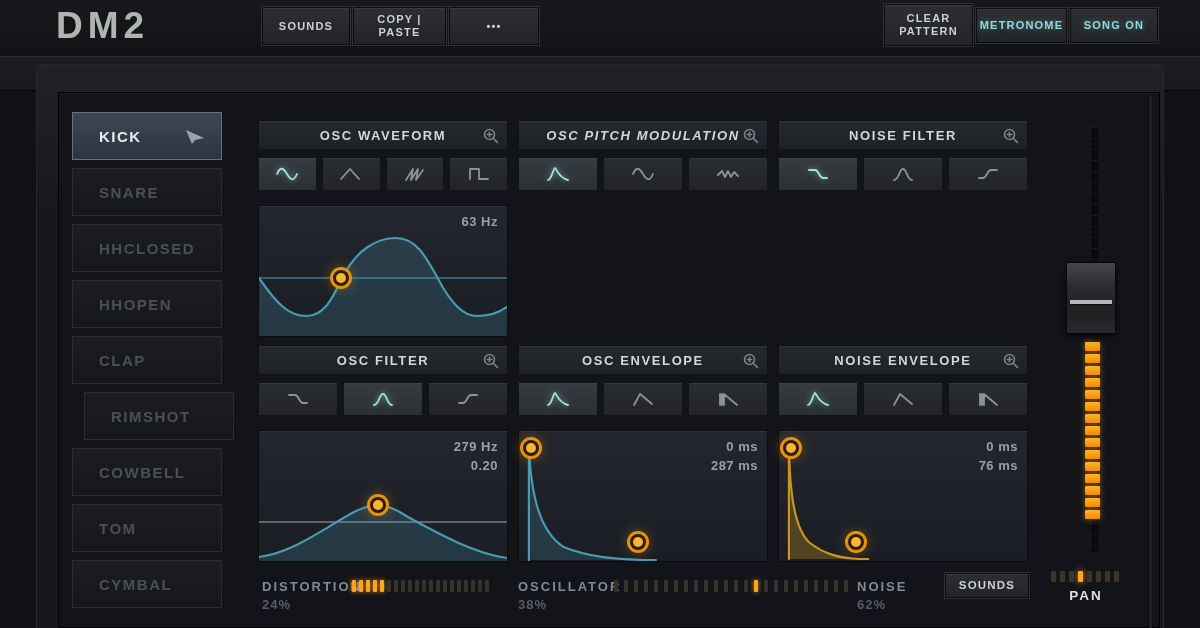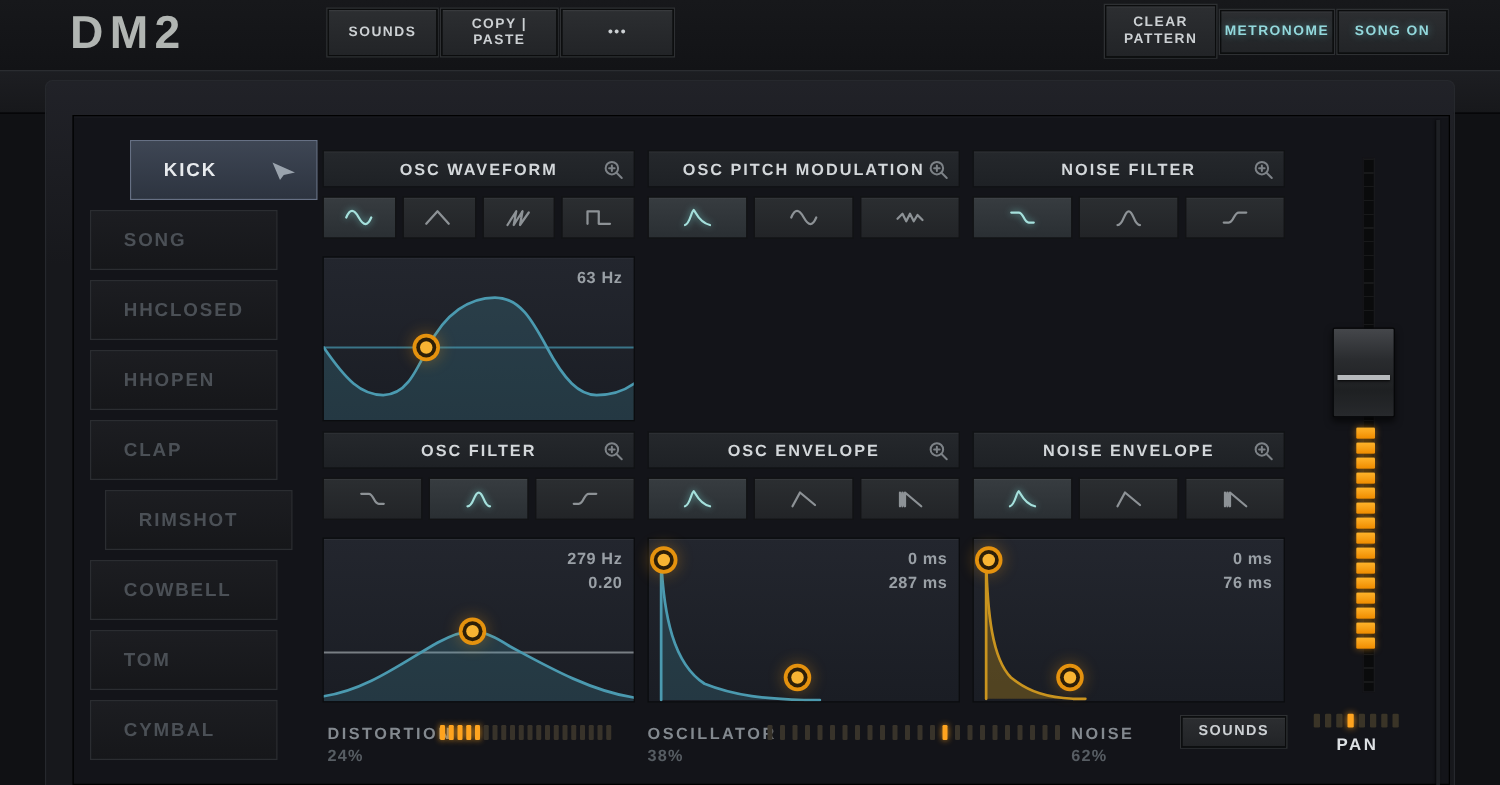--- a/index.html
+++ b/index.html
@@ -23,21 +23,21 @@
   .face{position:absolute;left:36px;top:64px;right:36px;bottom:0;
         background:linear-gradient(#212228,#17181c 26%);border:1px solid #26282d;border-bottom:none;border-radius:6px 6px 0 0;}
   .inner{position:absolute;left:58px;top:92px;right:40px;bottom:0;background:#131419;
          border:1px solid #000;box-shadow:inset 0 1px 0 rgba(255,255,255,.04);}
   .seam{position:absolute;left:1149px;top:96px;width:3px;height:532px;background:#1e2024;box-shadow:-1px 0 2px rgba(0,0,0,.6);}
   
   .side-item{position:absolute;left:72px;width:150px;height:48px;box-sizing:border-box;cursor:pointer;
              border:1px solid #2b2d31;background:linear-gradient(#1c1d21,#16171a);
              color:#4b5056;font-weight:bold;font-size:15px;letter-spacing:1.5px;
              display:flex;align-items:center;padding-left:26px;}
-  .side-item.selected{background:linear-gradient(#3e4654,#2d3440);border-color:#667084;color:#e8ebee;margin-left:32px;}
+  .side-item.selected{background:linear-gradient(#3e4654,#2d3440);border-color:#667084;color:#e8ebee;}
   .side-item .cursor{position:absolute;right:16px;top:16px;}
   
   .panel{position:absolute;width:250px;height:217px;}
   .p-header{position:absolute;left:0;top:0;width:100%;height:30px;box-sizing:border-box;
             background:linear-gradient(#25282c,#1e2125);border:1px solid #101214;
             box-shadow:inset 0 1px 0 rgba(255,255,255,.05);display:flex;align-items:center;justify-content:center;}
   .p-title{color:#d3d7da;font-size:13px;font-weight:bold;letter-spacing:1.6px;}
   .zoom-btn{position:absolute;right:7px;top:6px;width:18px;height:18px;cursor:pointer;}
   .p-buttons{position:absolute;left:0;top:37px;width:100%;height:34px;display:flex;gap:5px;}
   .glyph-btn{flex:1;box-sizing:border-box;background:linear-gradient(#2b2e31,#222427);border:1px solid #121315;
@@ -98,21 +98,21 @@
   <div class="seam"></div>
 
   <div id="sidebar">
       <div class="side-item selected" style="top: 112px;">
         <span>KICK</span>
         <svg class="cursor" width="20" height="16" viewBox="0 0 20 16">
           <polygon points="1,1 19,9 10,11 7,15" fill="#9aa3ad"></polygon>
         </svg>
       </div>
       <div class="side-item" style="top: 168px;">
-        <span>SONG</span>
+        <span>SNARE</span>
       </div>
       <div class="side-item" style="top: 224px;">
         <span>HHCLOSED</span>
       </div>
       <div class="side-item" style="top: 280px;">
         <span>HHOPEN</span>
       </div>
       <div class="side-item" style="top: 336px;">
         <span>CLAP</span>
       </div>
@@ -165,21 +165,21 @@
             <line x1="0" y1="72" x2="250" y2="72" stroke="#3d7f93" stroke-width="1.6" opacity="0.9"></line>
             <path d="M0 72 C18 98 30 110 48 110 C66 110 74 92 84 72 C98 44 118 32 138 32 C158 32 168 50 180 72 C194 98 206 110 220 110 C233 110 243 106 250 101 L250 130 L0 130 Z" fill="rgba(75,154,176,.22)" stroke="none"></path>
             <path d="M0 72 C18 98 30 110 48 110 C66 110 74 92 84 72 C98 44 118 32 138 32 C158 32 168 50 180 72 C194 98 206 110 220 110 C233 110 243 106 250 101" fill="none" stroke="#4b9ab0" stroke-width="2.2" stroke-linecap="round"></path>
           </svg>
           <div class="g-values">
             <div>63 Hz</div>
           </div>
           <div class="handle" style="left: 33%; top: 55%;"></div>
         </div>
       </div>
-      <div class="panel" style="left: 518px; top: 120px;">
+      <div class="panel" style="left: 518px; top: 120px; font-style: italic;">
         <div class="p-header">
           <span class="p-title">OSC PITCH MODULATION</span>
           <svg class="zoom-btn" viewBox="0 0 18 18">
             <circle cx="7.5" cy="7.5" r="5" fill="none" stroke="#7d8287" stroke-width="1.6"></circle>
             <path d="M7.5 5.3 V9.7 M5.3 7.5 H9.7 M11.2 11.2 L15.4 15.4" stroke="#7d8287" stroke-width="1.6" fill="none" stroke-linecap="round"></path>
           </svg>
         </div>
         <div class="p-buttons">
           <div class="glyph-btn selected">
             <svg width="26" height="20" viewBox="0 0 24 20">

